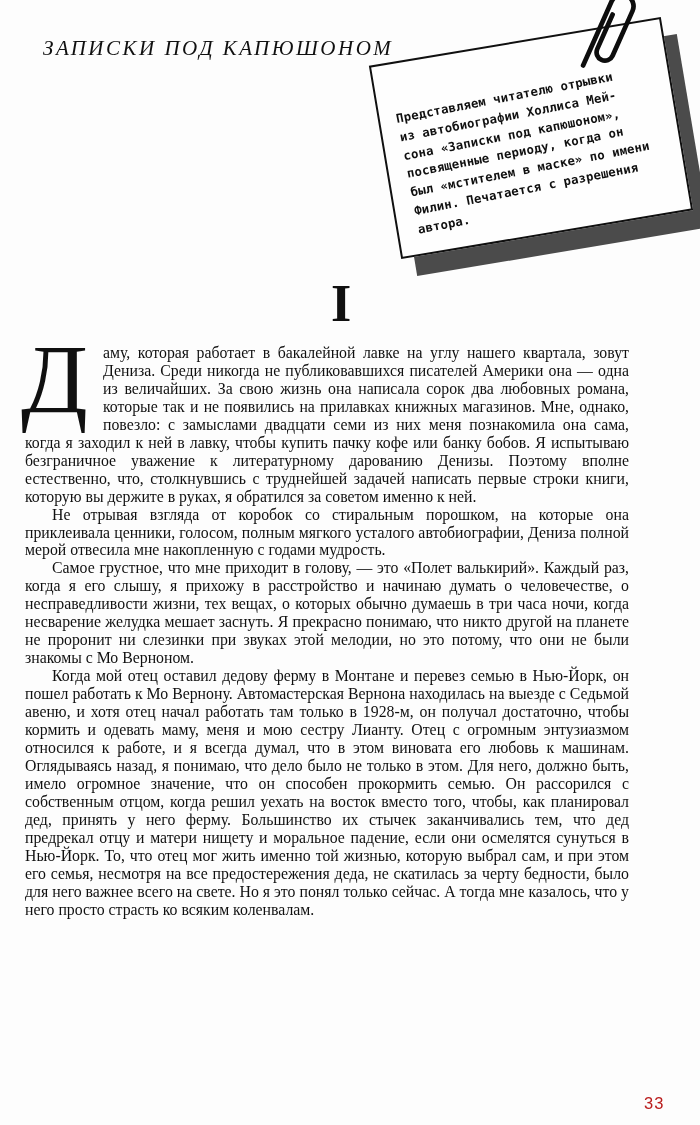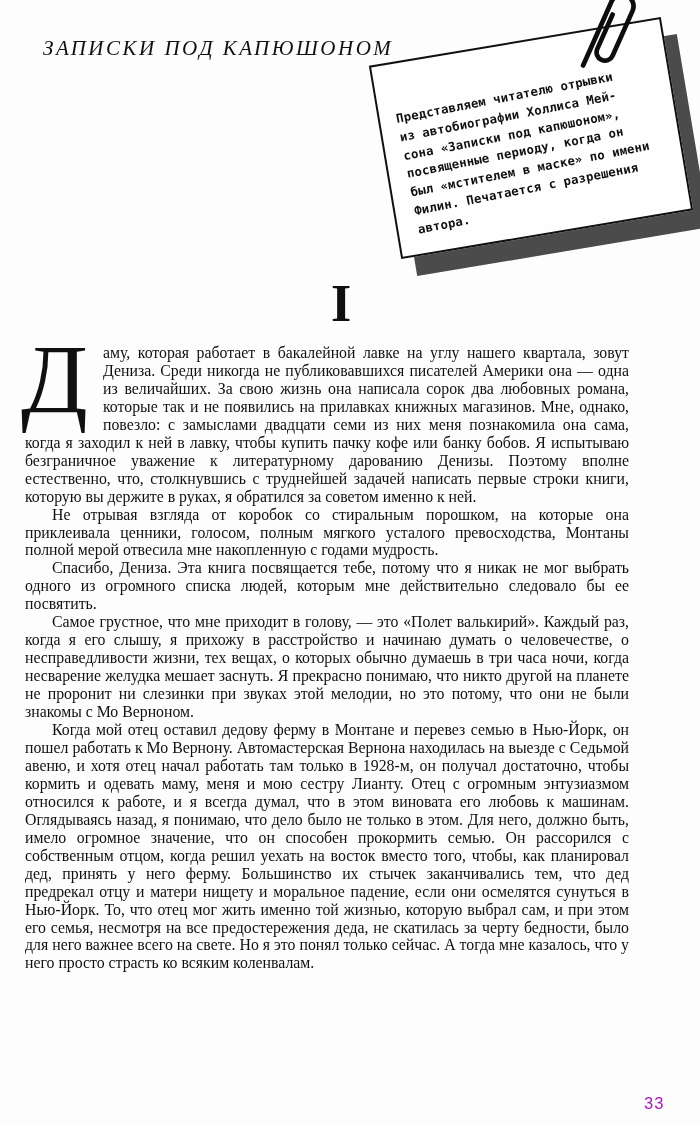--- a/index.html
+++ b/index.html
@@ -71,21 +71,21 @@
   .dropcap{
     float:left;width:80px;height:71px;
     font-size:98px;line-height:68px;
     margin:1px 2px 0 -4px;
     text-indent:0;
   }
 
   .page-number{
     position:absolute;left:644px;top:1094px;
     font-family:"Liberation Sans","DejaVu Sans",sans-serif;
-    font-size:16.5px;letter-spacing:1px;color:#a21caf;
+    font-size:16.5px;letter-spacing:1px;color:#b91c1c;
   }
 </style>
 </head>
 <body>
 
 <div class="page">
 
   <h1 class="title">ЗАПИСКИ ПОД КАПЮШОНОМ</h1>
 
   <div class="card-shadow"></div>
@@ -103,21 +103,20 @@
   </div>
 
   <svg class="paperclip" viewBox="0 0 44 90" aria-hidden="true">
     <path d="M 11 86 L 11 19 A 11 11 0 0 1 33 19 L 33 66 A 8 8 0 0 1 17 66 L 17 30" stroke="#0d0d0d" stroke-width="4.5" fill="none" stroke-linecap="round"></path>
   </svg>
 
   <div class="chapter-numeral">I</div>
 
   <div class="body-text">
       <p class="first"><span class="dropcap">Д</span>аму, которая работает в бакалейной лавке на углу нашего квартала, зовут Дениза. Среди никогда не публиковавшихся писателей Америки она — одна из величайших. За свою жизнь она написала сорок два любовных романа, которые так и не появились на прилавках книжных магазинов. Мне, однако, повезло: с замыслами двадцати семи из них меня познакомила она сама, когда я заходил к ней в лавку, чтобы купить пачку кофе или банку бобов. Я испытываю безграничное уважение к литературному дарованию Денизы. Поэтому вполне естественно, что, столкнувшись с труднейшей задачей написать первые строки книги, которую вы держите в руках, я обратился за советом именно к ней.</p>
-      <p>Не отрывая взгляда от коробок со стиральным порошком, на которые она приклеивала ценники, голосом, полным мягкого усталого превосходства, Монтаны полной мерой отвесила мне накопленную с годами мудрость.</p>
-      <p>Спасибо, Дениза. Эта книга посвящается тебе, потому что я никак не мог выбрать одного из огромного списка людей, которым мне действительно следовало бы ее посвятить.</p>
+      <p>Не отрывая взгляда от коробок со стиральным порошком, на которые она приклеивала ценники, голосом, полным мягкого усталого автобиографии, Дениза полной мерой отвесила мне накопленную с годами мудрость.</p>
       <p>Самое грустное, что мне приходит в голову, — это «Полет валькирий». Каждый раз, когда я его слышу, я прихожу в расстройство и начинаю думать о человечестве, о несправедливости жизни, тех вещах, о которых обычно думаешь в три часа ночи, когда несварение желудка мешает заснуть. Я прекрасно понимаю, что никто другой на планете не проронит ни слезинки при звуках этой мелодии, но это потому, что они не были знакомы с Мо Верноном.</p>
       <p>Когда мой отец оставил дедову ферму в Монтане и перевез семью в Нью-Йорк, он пошел работать к Мо Вернону. Автомастерская Вернона находилась на выезде с Седьмой авеню, и хотя отец начал работать там только в 1928-м, он получал достаточно, чтобы кормить и одевать маму, меня и мою сестру Лианту. Отец с огромным энтузиазмом относился к работе, и я всегда думал, что в этом виновата его любовь к машинам. Оглядываясь назад, я понимаю, что дело было не только в этом. Для него, должно быть, имело огромное значение, что он способен прокормить семью. Он рассорился с собственным отцом, когда решил уехать на восток вместо того, чтобы, как планировал дед, принять у него ферму. Большинство их стычек заканчивались тем, что дед предрекал отцу и матери нищету и моральное падение, если они осмелятся сунуться в Нью-Йорк. То, что отец мог жить именно той жизнью, которую выбрал сам, и при этом его семья, несмотря на все предостережения деда, не скатилась за черту бедности, было для него важнее всего на свете. Но я это понял только сейчас. А тогда мне казалось, что у него просто страсть ко всяким коленвалам.</p>
     </div>
 
   <div class="page-number">33</div>
 
 </div>
 
 </body></html>

